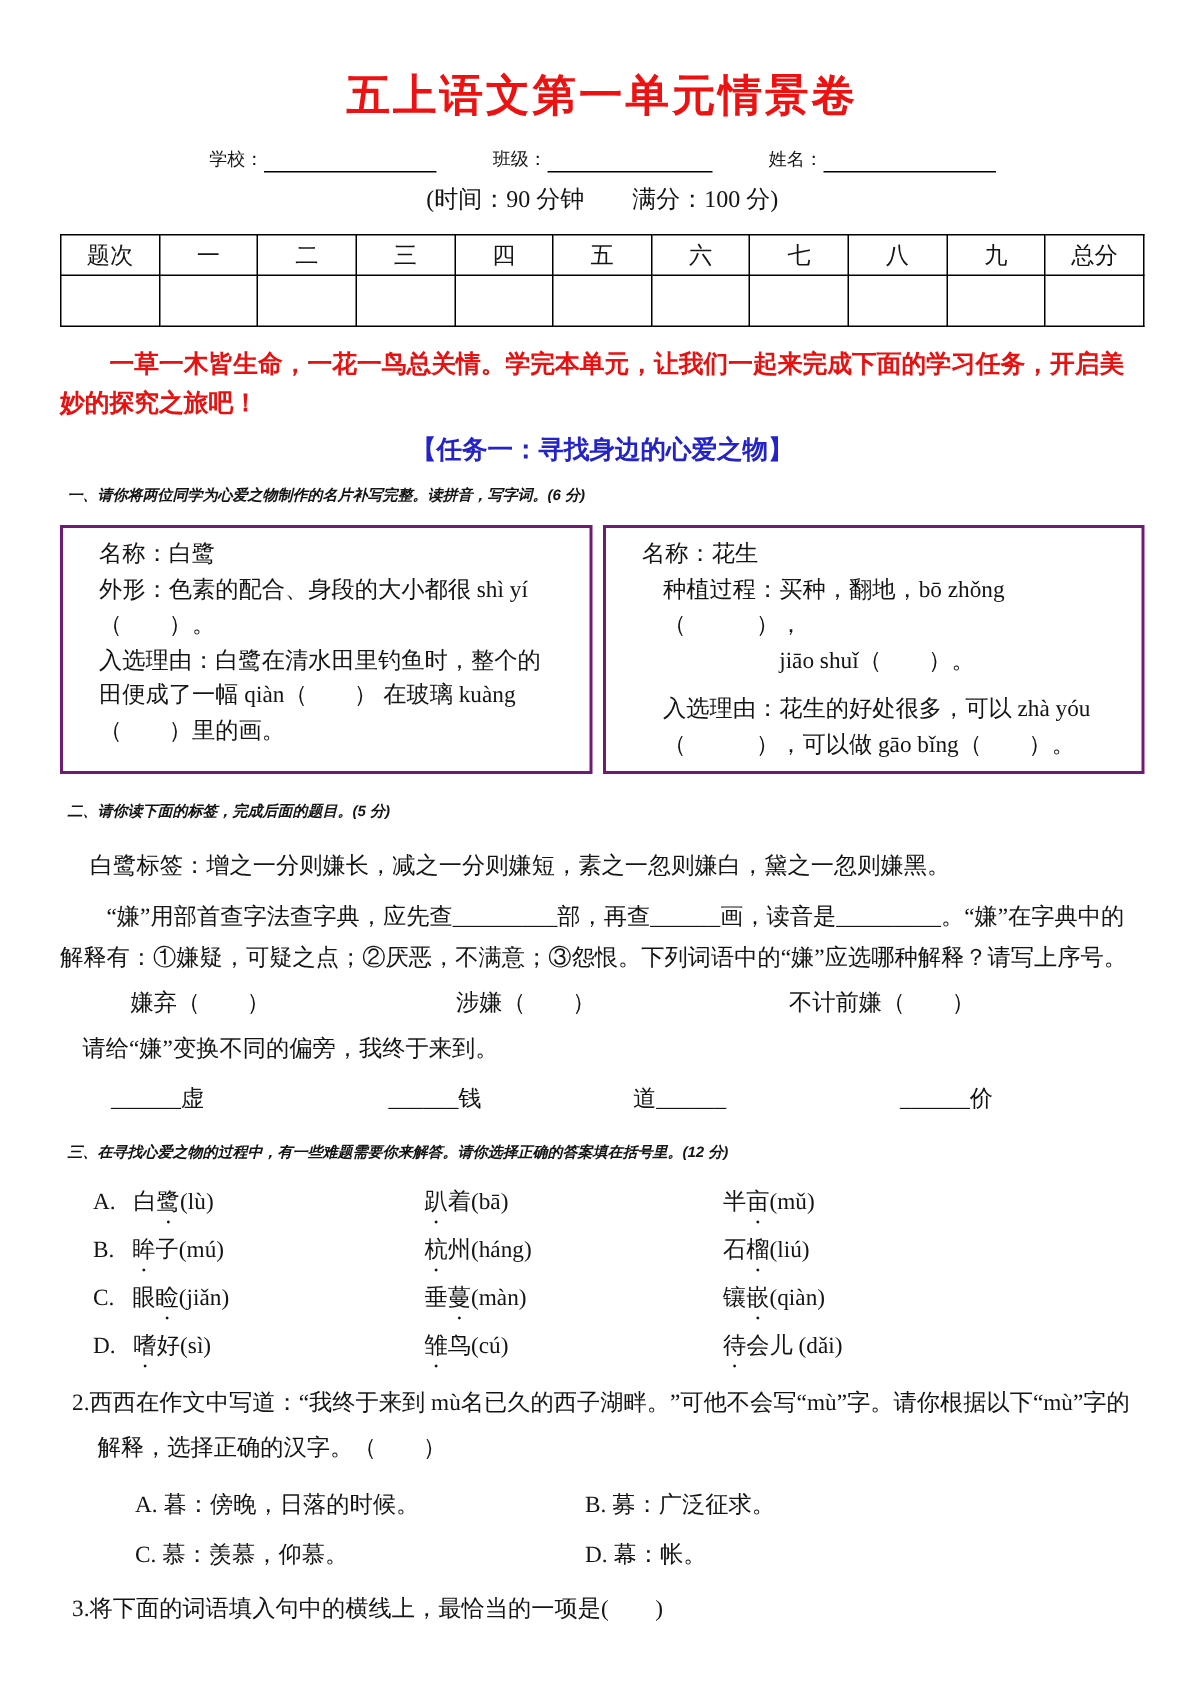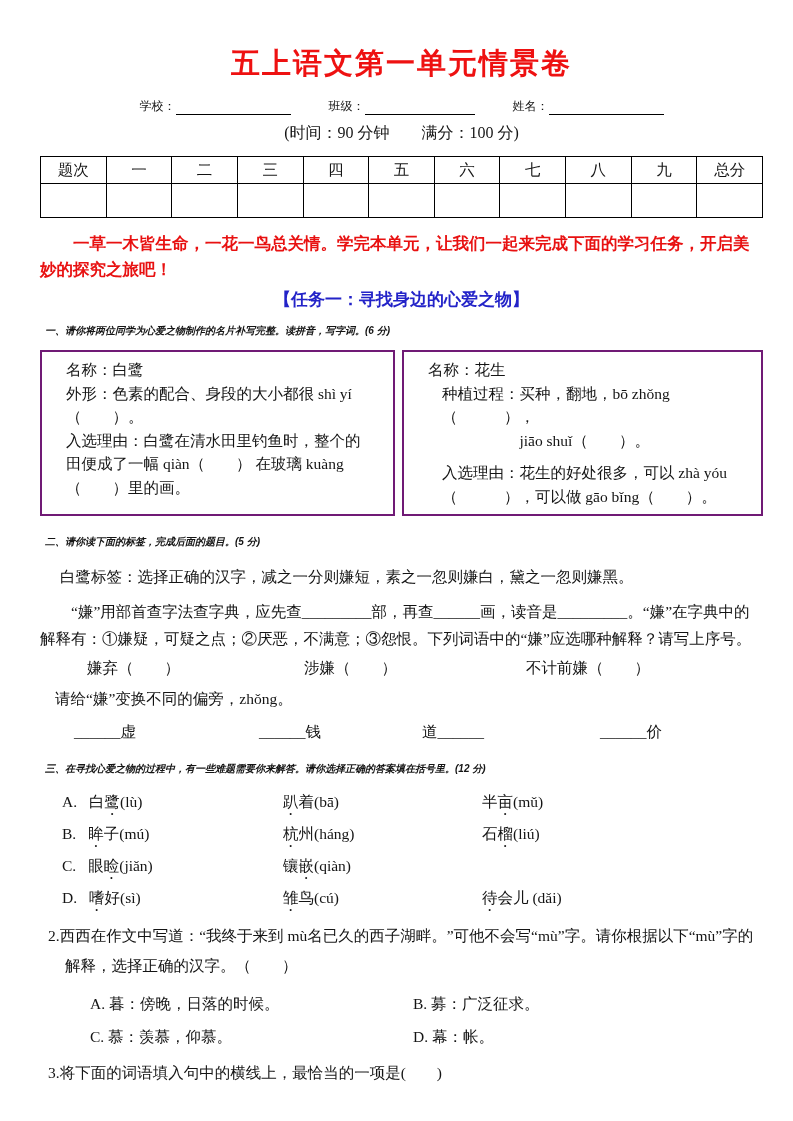--- a/index.html
+++ b/index.html
@@ -61,21 +61,21 @@
   .combine-row{display:grid;grid-template-columns:185px 163px 178px 1fr;padding-left:34px;margin:0 0 14px 0;}
 
   .q-stem{padding-left:8px;margin:0 0 6px 0;line-height:24px;}
   .q1-row{display:grid;grid-template-columns:221px 199px 1fr;padding-left:22px;line-height:27px;margin-bottom:1px;}
   .q1-letter{margin-right:12px;}
   .dot{
     -webkit-text-emphasis:filled dot;-webkit-text-emphasis-position:under left;
     text-emphasis:filled dot;text-emphasis-position:under left;
   }
   .q2-stem{padding-left:calc(8px + 1.1em);text-indent:-1.1em;line-height:30px;margin:6px 0 6px 0;}
-  .q2-row{display:grid;grid-template-columns:300px 1fr;padding-left:50px;line-height:33px;gap:23px;}
+  .q2-row{display:grid;grid-template-columns:300px 1fr;padding-left:50px;line-height:33px;}
 </style>
 </head>
 <body>
 
 <div class="sheet">
 
   <h1 class="title bold-sans">五上语文第一单元情景卷</h1>
 
   <div class="info-line">
     <span class="info-pair">
@@ -142,31 +142,31 @@
       <div class="line ind">
         <span>种植过程：买种，翻地，bō zhǒng（　　　），</span>
         <span class="cont">jiāo shuǐ（　　）。</span>
       </div>
       <div class="line ind gap-top">入选理由：花生的好处很多，可以 zhà yóu（　　　），可以做 gāo bǐng（　　）。</div>
     </div>
   </div>
 
   <div class="sec-heading bold-sans">二、请你读下面的标签，完成后面的题目。(5 分)</div>
 
-  <div class="label-line">白鹭标签：选择正确的汉字，减之一分则嫌短，素之一忽则嫌白，黛之一忽则嫌黑。</div>
+  <div class="label-line">白鹭标签：增之一分则嫌长，减之一分则嫌短，素之一忽则嫌白，黛之一忽则嫌黑。</div>
 
   <div class="dict-para">“嫌”用部首查字法查字典，应先查_________部，再查______画，读音是_________。“嫌”在字典中的解释有：①嫌疑，可疑之点；②厌恶，不满意；③怨恨。下列词语中的“嫌”应选哪种解释？请写上序号。</div>
 
   <div class="words-row">
     <span>嫌弃（　　）</span>
     <span>涉嫌（　　）</span>
     <span>不计前嫌（　　）</span>
   </div>
 
-  <div class="radical-line">请给“嫌”变换不同的偏旁，zhǒng。</div>
+  <div class="radical-line">请给“嫌”变换不同的偏旁，我终于来到。</div>
 
   <div class="combine-row">
     <span>______虚</span>
     <span>______钱</span>
     <span>道______</span>
     <span>______价</span>
   </div>
 
   <div class="sec-heading bold-sans hang">三、在寻找心爱之物的过程中，有一些难题需要你来解答。请你选择正确的答案填在括号里。(12 分)</div>
 
@@ -177,20 +177,21 @@
       <span><span></span><span class="dot">趴</span><span>着(bā)</span></span>
       <span><span>半</span><span class="dot">亩</span><span>(mǔ)</span></span>
     </div>
     <div class="q1-row">
       <span><span class="q1-letter">B.</span><span></span><span class="dot">眸</span><span>子(mú)</span></span>
       <span><span></span><span class="dot">杭</span><span>州(háng)</span></span>
       <span><span>石</span><span class="dot">榴</span><span>(liú)</span></span>
     </div>
     <div class="q1-row">
       <span><span class="q1-letter">C.</span><span>眼</span><span class="dot">睑</span><span>(jiǎn)</span></span>
+      <span><span>垂</span><span class="dot">蔓</span><span>(màn)</span></span>
       <span><span>镶</span><span class="dot">嵌</span><span>(qiàn)</span></span>
     </div>
     <div class="q1-row">
       <span><span class="q1-letter">D.</span><span></span><span class="dot">嗜</span><span>好(sì)</span></span>
       <span><span></span><span class="dot">雏</span><span>鸟(cú)</span></span>
       <span><span></span><span class="dot">待</span><span>会儿 (dǎi)</span></span>
     </div>
   </div>
 
   <div class="q2-stem">2.西西在作文中写道：“我终于来到 mù名已久的西子湖畔。”可他不会写“mù”字。请你根据以下“mù”字的解释，选择正确的汉字。（　　）</div>

